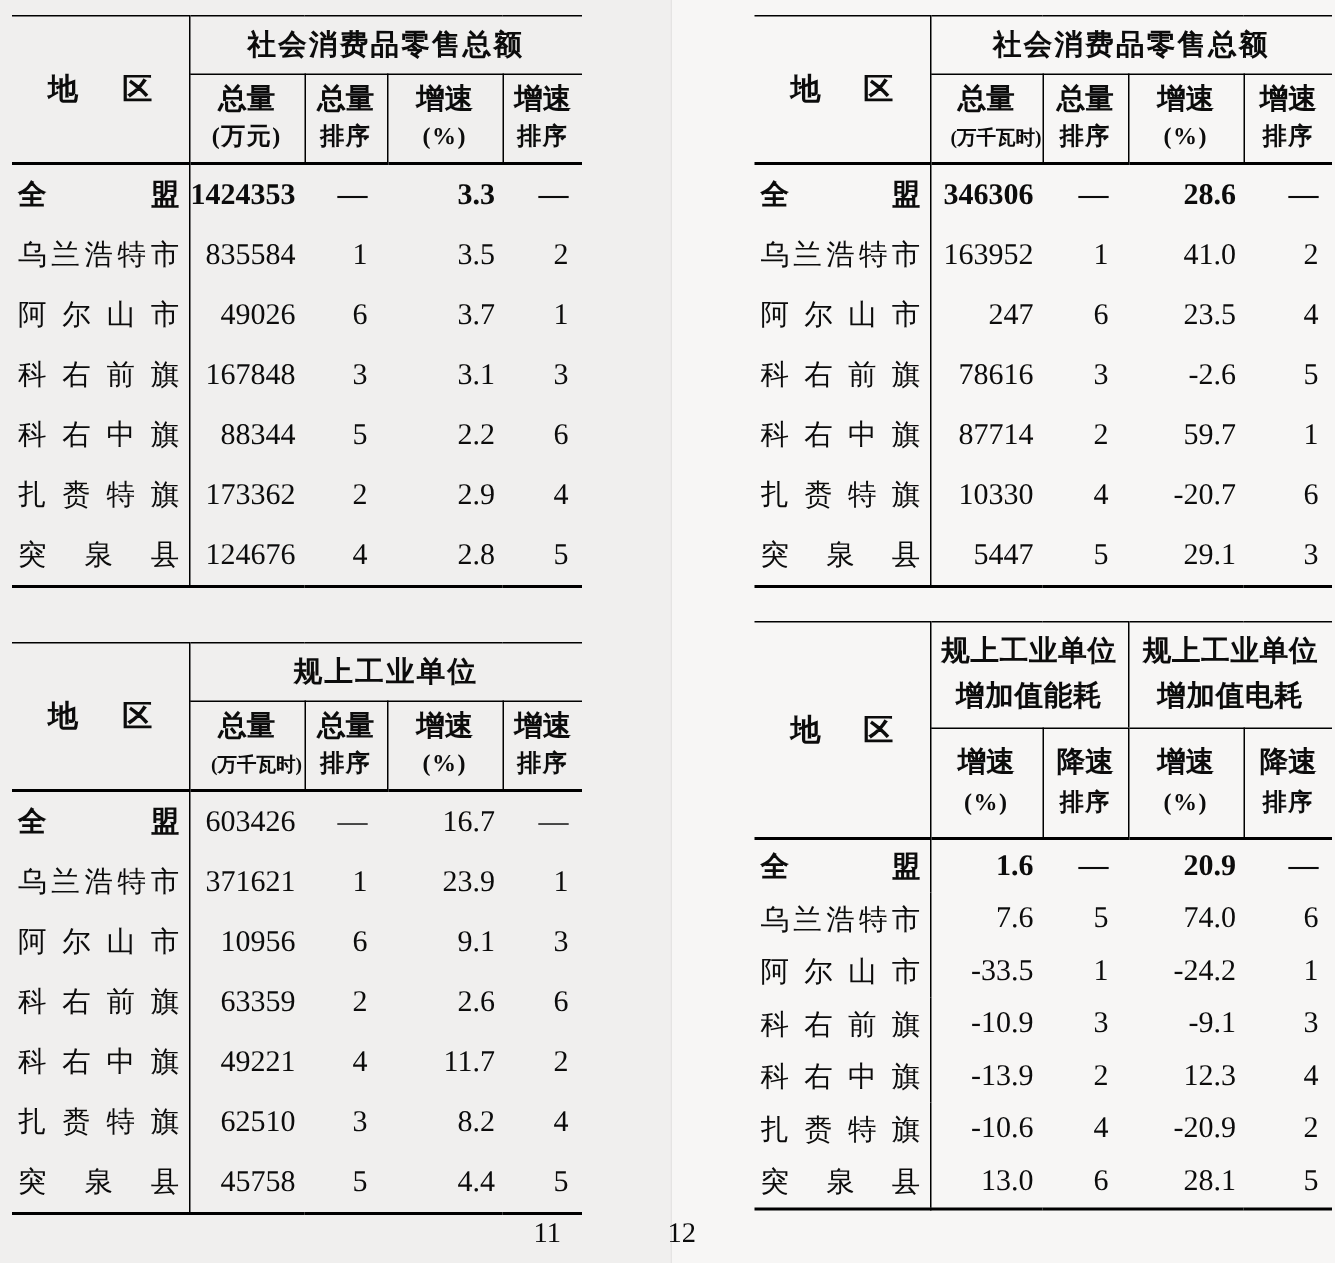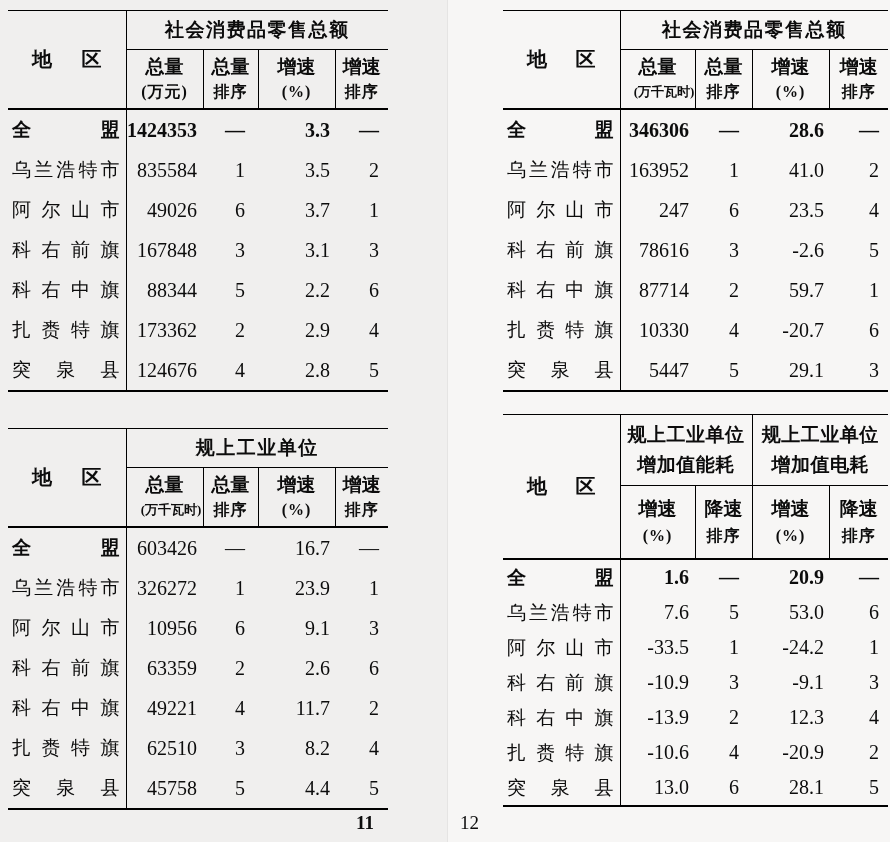--- a/index.html
+++ b/index.html
@@ -44,22 +44,22 @@
   td.region-cell{border-right:1.5px solid #000;}
   td.region-cell .rin{display:flex;justify-content:space-between;padding:0 6px 0 4px;font-size:19px;}
   td.val{text-align:right;font-variant-numeric:lining-nums;}
   td.c1{padding-right:6px;}
   td.c2{padding-right:13px;}
   td.c3{padding-right:5px;margin-top:20px;}
   td.c4{padding-right:9px;}
   .bold{font-weight:bold;}
 
   .pageno{position:absolute;top:812px;font-size:19px;}
-  .pageno-left{left:8px;width:366px;text-align:right;font-weight:bold;}
-  .pageno-right{left:460px;width:100px;text-align:left;}
+  .pageno-left{left:8px;width:366px;text-align:right;}
+  .pageno-right{left:445px;width:100px;text-align:left;}
 </style>
 </head>
 <body>
 
 <div class="page page-left"></div>
 <div class="page page-right"></div>
 
 <table class="stat t1">
   <colgroup>
       <col style="width:118px">
@@ -387,21 +387,21 @@
       <tr>
         <td class="region-cell">
           <div class="rin">
             <span>乌</span>
             <span>兰</span>
             <span>浩</span>
             <span>特</span>
             <span>市</span>
           </div>
         </td>
-        <td class="val c1">326272</td>
+        <td class="val c1">371621</td>
         <td class="val c2">1</td>
         <td class="val c3">23.9</td>
         <td class="val c4">1</td>
       </tr>
       <tr>
         <td class="region-cell">
           <div class="rin">
             <span>阿</span>
             <span>尔</span>
             <span>山</span>
@@ -533,21 +533,21 @@
           <div class="rin">
             <span>乌</span>
             <span>兰</span>
             <span>浩</span>
             <span>特</span>
             <span>市</span>
           </div>
         </td>
         <td class="val c1">7.6</td>
         <td class="val c2">5</td>
-        <td class="val c3">53.0</td>
+        <td class="val c3">74.0</td>
         <td class="val c4">6</td>
       </tr>
       <tr>
         <td class="region-cell">
           <div class="rin">
             <span>阿</span>
             <span>尔</span>
             <span>山</span>
             <span>市</span>
           </div>

